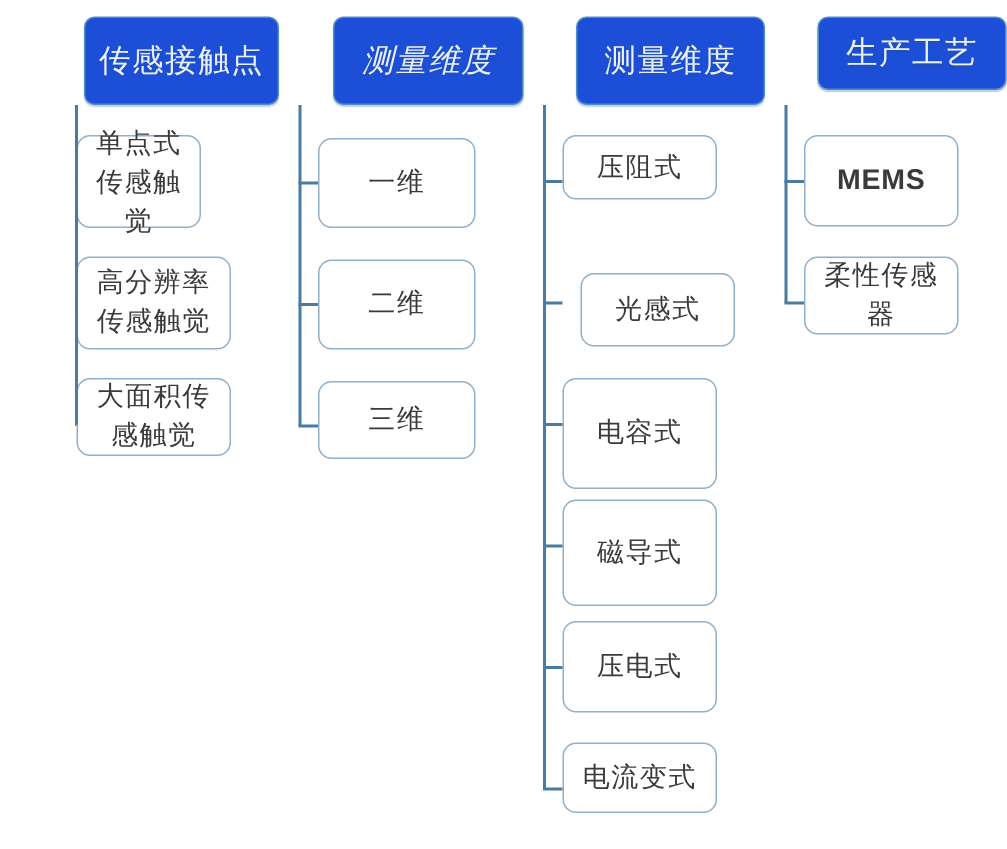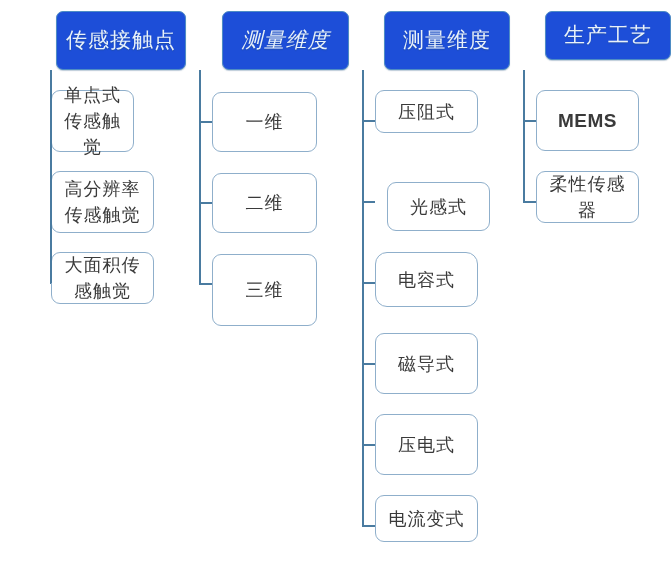--- a/index.html
+++ b/index.html
@@ -115,42 +115,42 @@
     <div class="column">
       <div class="node-header" style="left: 190px; top: 11px; width: 127px; height: 59px; font-style: italic;">
         <span class="node-text">测量维度</span>
       </div>
       <div class="node-child" style="left: 212px; top: 92px; width: 105px; height: 60px;">
         <span class="node-text">一维</span>
       </div>
       <div class="node-child" style="left: 212px; top: 173px; width: 105px; height: 60px;">
         <span class="node-text">二维</span>
       </div>
-      <div class="node-child" style="left: 212px; top: 254px; width: 105px; height: 72px;">
+      <div class="node-child" style="left: 212px; top: 254px; width: 105px; height: 52px;">
         <span class="node-text">三维</span>
       </div>
       <div class="spine" style="left: 199px; top: 70px; height: 214px;"></div>
       <div class="branch" style="left: 199px; top: 121px; width: 13px;"></div>
       <div class="branch" style="left: 199px; top: 202px; width: 13px;"></div>
       <div class="branch" style="left: 199px; top: 283px; width: 13px;"></div>
     </div>
     <div class="column">
       <div class="node-header" style="left: 352px; top: 11px; width: 126px; height: 59px;">
         <span class="node-text">测量维度</span>
       </div>
       <div class="node-child" style="left: 375px; top: 90px; width: 103px; height: 43px;">
         <span class="node-text">压阻式</span>
       </div>
       <div class="node-child" style="left: 387px; top: 171px; width: 103px; height: 49px; margin-top: 11px;">
         <span class="node-text">光感式</span>
       </div>
-      <div class="node-child" style="left: 375px; top: 252px; width: 103px; height: 55px; border-radius: 12px;">
+      <div class="node-child" style="left: 375px; top: 252px; width: 103px; height: 74px;">
         <span class="node-text">电容式</span>
       </div>
-      <div class="node-child" style="left: 375px; top: 333px; width: 103px; height: 61px;">
+      <div class="node-child" style="left: 375px; top: 333px; width: 103px; height: 71px;">
         <span class="node-text">磁导式</span>
       </div>
       <div class="node-child" style="left: 375px; top: 414px; width: 103px; height: 61px;">
         <span class="node-text">压电式</span>
       </div>
       <div class="node-child" style="left: 375px; top: 495px; width: 103px; height: 47px;">
         <span class="node-text">电流变式</span>
       </div>
       <div class="spine" style="left: 362px; top: 70px; height: 455.5px;"></div>
       <div class="branch" style="left: 362px; top: 119.5px; width: 13px;"></div>

